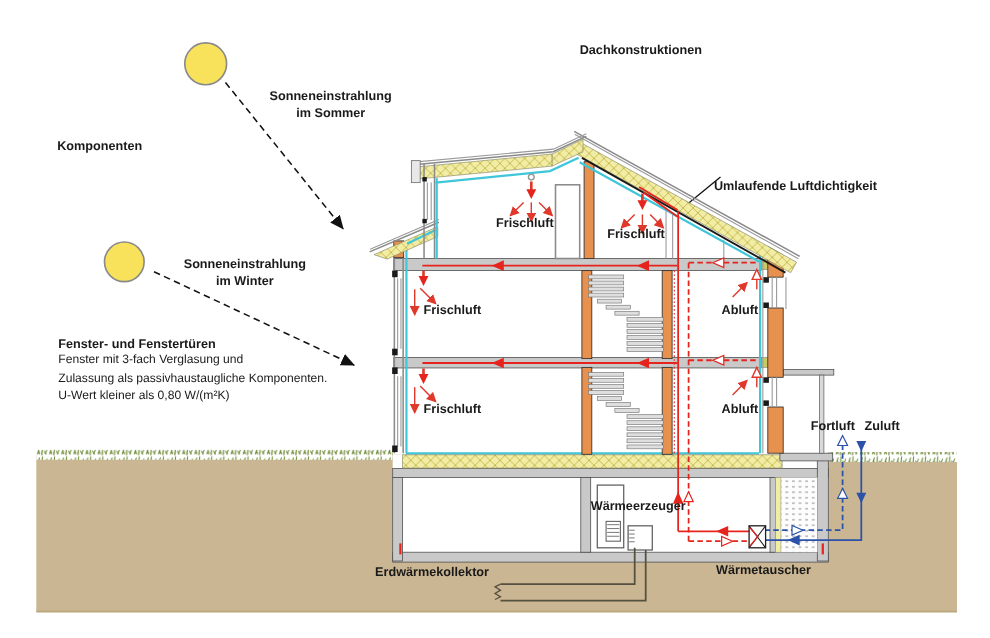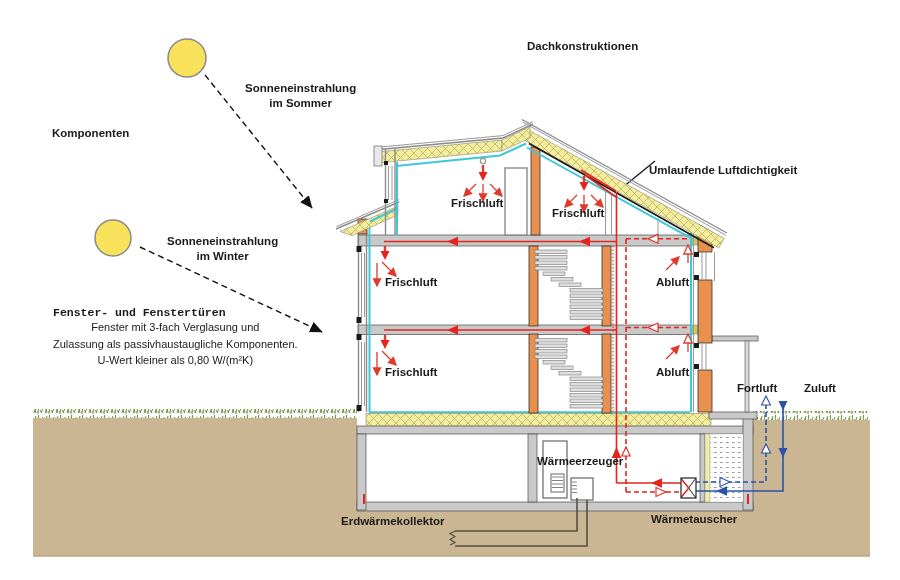--- a/index.html
+++ b/index.html
@@ -297,28 +297,28 @@
       <path d="M455,531 l-5,2.5 5,3 -5,3 5,3 -5,2.5" stroke-width="1.2"></path>
     </g>
   </g>
 </svg>
 
   <div class="lab bold" style="left:245px;top:81px;">Sonneneinstrahlung
 im Sommer</div>
   <div class="lab ttl" style="left:52px;top:126px;">Komponenten</div>
   <div class="lab bold" style="left:167px;top:234px;">Sonneneinstrahlung
 im Winter</div>
-  <div class="lab ttl" style="left:53px;top:306px;font-family:Liberation Mono, monospace;">Fenster- und Fenstertüren</div>
-  <div class="lab body" style="left:53px;top:319px;text-align:center;">Fenster mit 3-fach Verglasung und
+  <div class="lab ttl" style="left:53px;top:306px;">Fenster- und Fenstertüren</div>
+  <div class="lab body" style="left:53px;top:319px;">Fenster mit 3-fach Verglasung und
 Zulassung als passivhaustaugliche Komponenten.
 U-Wert kleiner als 0,80 W/(m²K)</div>
   <div class="lab ttl" style="left:527px;top:39px;">Dachkonstruktionen</div>
   <div class="lab bold" style="left:649px;top:163px;">Umlaufende Luftdichtigkeit</div>
   <div class="lab bold" style="left:737px;top:381px;">Fortluft</div>
-  <div class="lab bold" style="left:786px;top:381px;margin-left:18px;">Zuluft</div>
+  <div class="lab bold" style="left:786px;top:381px;">Zuluft</div>
   <div class="lab bold" style="left:451px;top:196px;">Frischluft</div>
   <div class="lab bold" style="left:552px;top:206px;">Frischluft</div>
   <div class="lab bold" style="left:385px;top:275px;">Frischluft</div>
   <div class="lab bold" style="left:385px;top:365px;">Frischluft</div>
   <div class="lab bold" style="left:656px;top:275px;">Abluft</div>
   <div class="lab bold" style="left:656px;top:365px;">Abluft</div>
   <div class="lab bold" style="left:537px;top:454px;">Wärmeerzeuger</div>
   <div class="lab bold" style="left:651px;top:512px;">Wärmetauscher</div>
   <div class="lab bold" style="left:341px;top:514px;">Erdwärmekollektor</div>
 </div>

